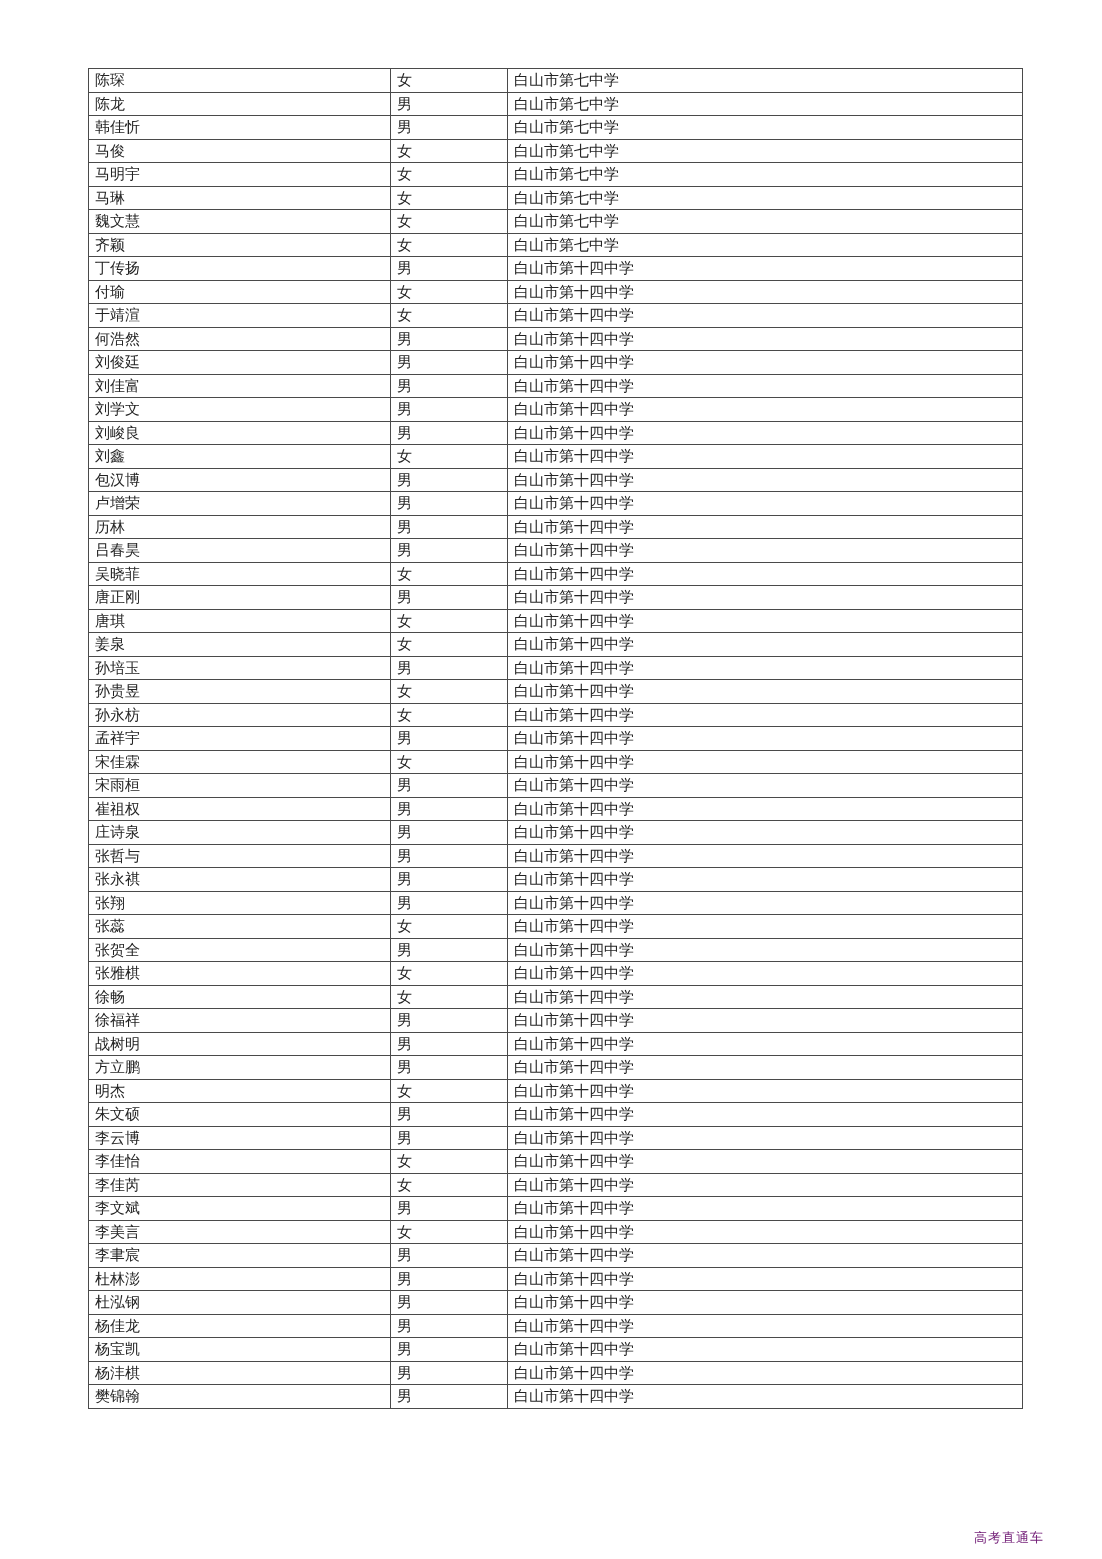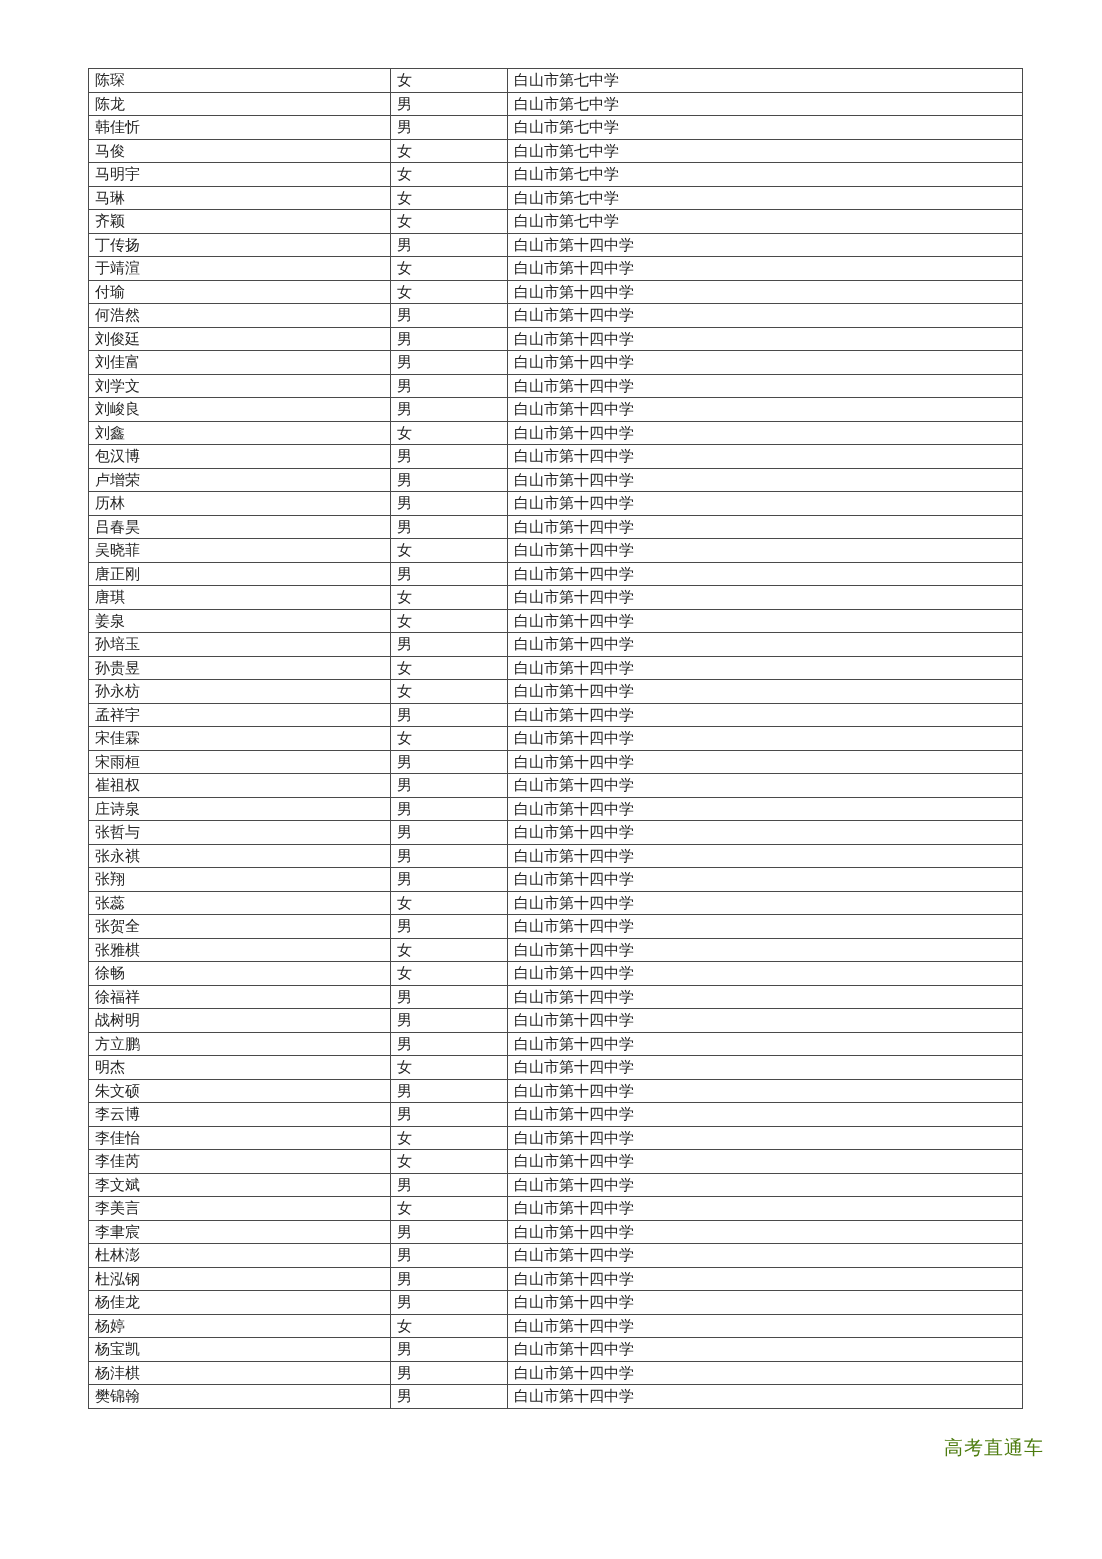--- a/index.html
+++ b/index.html
@@ -34,24 +34,24 @@
     font-size: 15px;
     line-height: 1.35;
     color: #242424;
     white-space: nowrap;
     overflow: hidden;
     text-align: left;
     vertical-align: middle;
   }
   .watermark {
     position: absolute;
-    top: 1435px;
+    top: 1529px;
     right: 58px;
-    font-size: 19px;
-    color: #4d7c0f;
+    font-size: 13px;
+    color: #701a75;
     letter-spacing: 1px;
   }
 </style>
 </head>
 <body>
 
 <div class="page">
   <table class="roster">
     <colgroup>
       <col class="col-name">
@@ -83,40 +83,45 @@
           <td>马明宇</td>
           <td>女</td>
           <td>白山市第七中学</td>
         </tr>
         <tr>
           <td>马琳</td>
           <td>女</td>
           <td>白山市第七中学</td>
         </tr>
         <tr>
+          <td>魏文慧</td>
+          <td>女</td>
+          <td>白山市第七中学</td>
+        </tr>
+        <tr>
           <td>齐颖</td>
           <td>女</td>
           <td>白山市第七中学</td>
         </tr>
         <tr>
           <td>丁传扬</td>
           <td>男</td>
           <td>白山市第十四中学</td>
         </tr>
         <tr>
+          <td>付瑜</td>
+          <td>女</td>
+          <td>白山市第十四中学</td>
+        </tr>
+        <tr>
           <td>于靖渲</td>
           <td>女</td>
           <td>白山市第十四中学</td>
         </tr>
         <tr>
-          <td>付瑜</td>
-          <td>女</td>
-          <td>白山市第十四中学</td>
-        </tr>
-        <tr>
           <td>何浩然</td>
           <td>男</td>
           <td>白山市第十四中学</td>
         </tr>
         <tr>
           <td>刘俊廷</td>
           <td>男</td>
           <td>白山市第十四中学</td>
         </tr>
         <tr>
@@ -315,25 +320,20 @@
           <td>白山市第十四中学</td>
         </tr>
         <tr>
           <td>杜泓钢</td>
           <td>男</td>
           <td>白山市第十四中学</td>
         </tr>
         <tr>
           <td>杨佳龙</td>
           <td>男</td>
-          <td>白山市第十四中学</td>
-        </tr>
-        <tr>
-          <td>杨婷</td>
-          <td>女</td>
           <td>白山市第十四中学</td>
         </tr>
         <tr>
           <td>杨宝凯</td>
           <td>男</td>
           <td>白山市第十四中学</td>
         </tr>
         <tr>
           <td>杨沣棋</td>
           <td>男</td>

